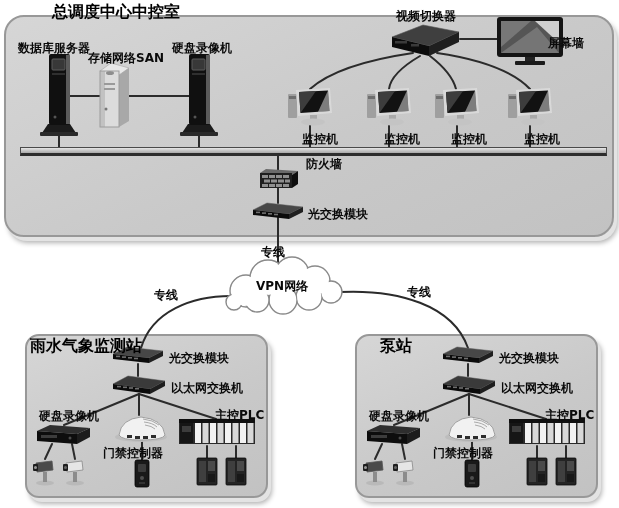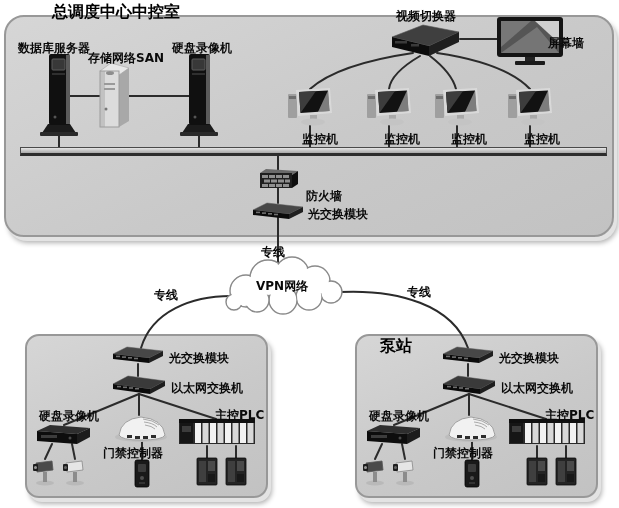--- a/index.html
+++ b/index.html
@@ -244,21 +244,21 @@
           <rect x="13" y="11.5" width="6" height="3"></rect>
           <rect x="20" y="11.5" width="6" height="3"></rect>
           <rect x="27" y="11.5" width="5" height="3"></rect>
         <rect x="4" y="16" width="6" height="3"></rect>
           <rect x="11" y="16" width="6" height="3"></rect>
           <rect x="18" y="16" width="6" height="3"></rect>
           <rect x="25" y="16" width="6" height="3"></rect>
       </g>
     </svg>
   </div>
-  <div class="lbl" style="left:306px;top:188px">防火墙</div>
+  <div class="lbl" style="left:306px;top:156px">防火墙</div>
 
   <div class="dev" style="left:251px;top:201px">
     <svg width="54" height="20" viewBox="0 0 54 20">
       <polygon points="2,9 16,2 52,6 38,13" fill="#474747" stroke="#5c5c5c" stroke-width=".5"></polygon>
       <polygon points="2,9 38,13 38,18 2,14" fill="#0b0b0b"></polygon>
       <polygon points="38,13 52,6 52,11 38,18" fill="#202020"></polygon>
       <g fill="#6f6f6f">
           <rect x="5" y="10.6" width="4" height="1.6"></rect>
           <rect x="11" y="11.3" width="4" height="1.6"></rect>
           <rect x="17" y="12" width="4" height="1.6"></rect>
@@ -266,20 +266,21 @@
         </g>
     </svg>
   </div>
   <div class="lbl" style="left:308px;top:206px">光交换模块</div>
 
   <div class="lbl" style="left:261px;top:244px">专线</div>
   <div class="lbl lbl-center" style="left:256px;top:278px;width:48px">VPN网络</div>
   <div class="lbl" style="left:154px;top:287px">专线</div>
   <div class="lbl" style="left:407px;top:284px">专线</div>
 
+  <div class="ttl" style="left:30px;top:336px">雨水气象监测站</div>
 
   <div class="dev" style="left:111px;top:345px">
     <svg width="54" height="20" viewBox="0 0 54 20">
       <polygon points="2,9 16,2 52,6 38,13" fill="#474747" stroke="#5c5c5c" stroke-width=".5"></polygon>
       <polygon points="2,9 38,13 38,18 2,14" fill="#0b0b0b"></polygon>
       <polygon points="38,13 52,6 52,11 38,18" fill="#202020"></polygon>
       <g fill="#6f6f6f">
           <rect x="5" y="10.6" width="4" height="1.6"></rect>
           <rect x="11" y="11.3" width="4" height="1.6"></rect>
           <rect x="17" y="12" width="4" height="1.6"></rect>

